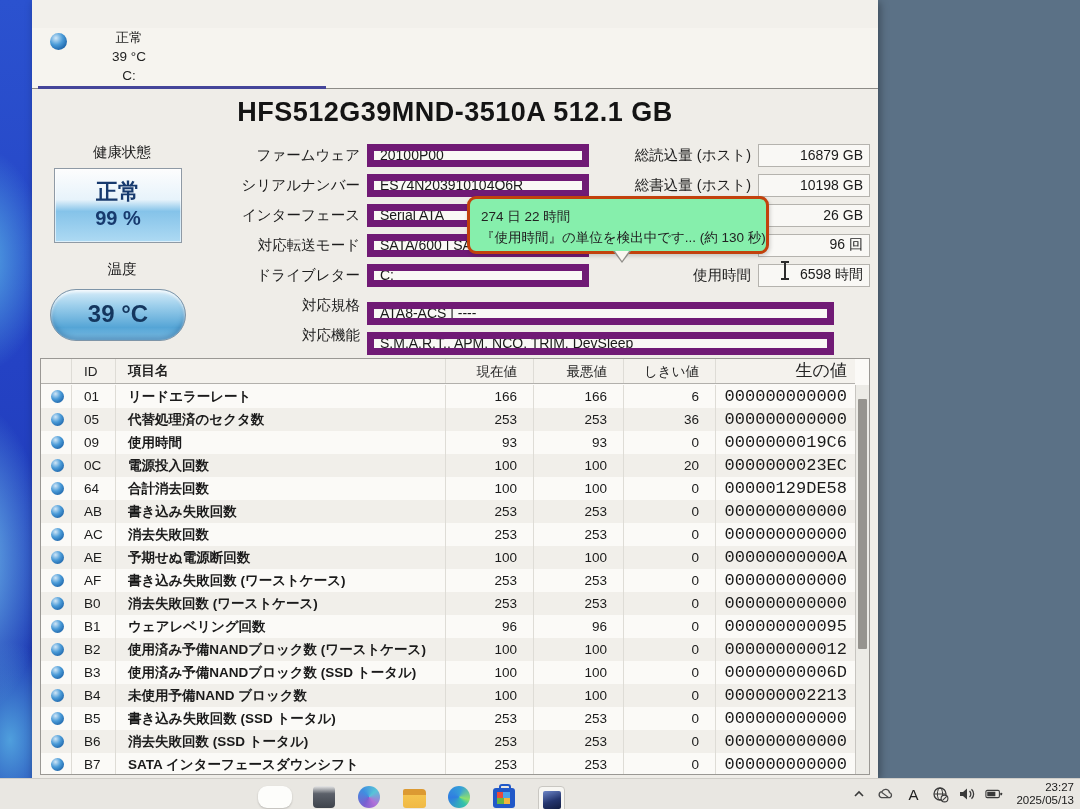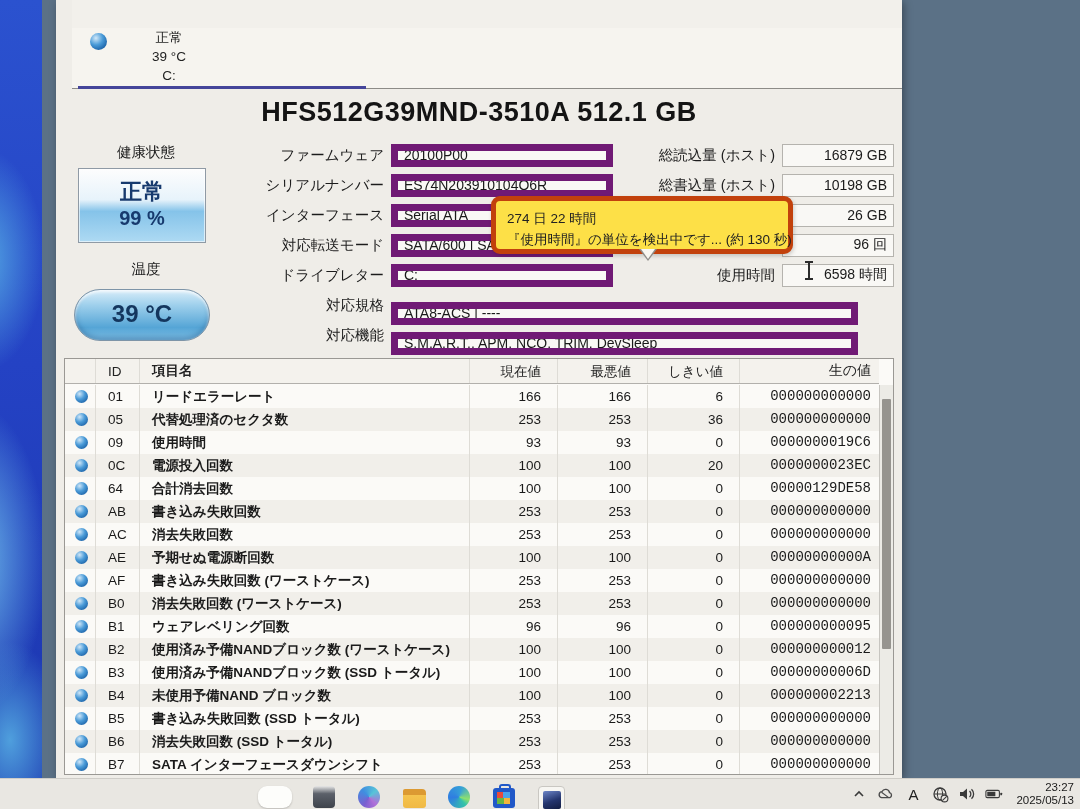--- a/index.html
+++ b/index.html
@@ -12,24 +12,23 @@
     position:absolute; left:0; top:0; width:42px; height:809px;
     background:
       radial-gradient(ellipse 90px 160px at -18px 260px, #54a8e4 0%, rgba(84,168,228,0) 70%),
       radial-gradient(ellipse 110px 240px at -25px 560px, #6cb9ea 0%, rgba(108,185,234,0) 65%),
       radial-gradient(ellipse 80px 140px at 10px 740px, #4f9fdd 0%, rgba(79,159,221,0) 70%),
       linear-gradient(180deg,#2b52cf 0%, #2442c4 45%, #1b36ae 100%);
   }
 
   
   .window {
-    position:absolute; left:56px; top:0; width:846px; height:778px;
+    position:absolute; left:32px; top:0; width:846px; height:778px;
     background:#efede8; box-shadow:2px 2px 8px rgba(0,0,0,.35);
     color:#1a1a1a;
-    padding-left:16px;
   }
   .menubar { height:28px; display:flex; align-items:center; padding-left:4px;
     background:#f2f0eb; font-size:14px; }
   .menu-item { padding:3px 10px; cursor:default; }
 
   .diskstrip { position:relative; height:61px; background:#f6f4ef;
     border-bottom:1px solid #8d8b87; }
   .disk-tab { position:absolute; left:4px; top:0; width:290px; height:60px; }
   .disk-icon { position:absolute; left:14px; top:5px; width:17px; height:17px; border-radius:50%;
     background:radial-gradient(circle at 35% 30%, #d2e8f8, #4a9bd8 42%, #1c63a8 78%, #124b85); }
@@ -70,21 +69,21 @@
   .f-box { height:23px; border:7px solid #701a75; background:#f9f8f5; font-size:14px;
     padding:0 6px; display:flex; align-items:center; width:222px; white-space:nowrap; overflow:hidden; }
   .f-box.wide { width:467px;margin-top:16px; }
   .fr-label { text-align:center; padding-right:7px; font-size:14.5px; color:#1c1c1c; white-space:nowrap; }
   .fr-box { width:112px; height:23px; border:1px solid #b5b3ae; background:#f9f8f5;
     font-size:14px; display:flex; align-items:center; justify-content:flex-end;
     padding:0 6px; white-space:nowrap; }
 
   
   .tooltip { position:absolute; left:435px; top:107px; width:302px; height:58px; z-index:6;
-    background:#fde047; border:5px solid #c2410c; border-radius:9px;
+    background:#86efac; border:3px solid #c2410c; border-radius:9px;
     box-shadow:1px 2px 4px rgba(0,0,0,.18); padding:7px 11px;
     font-size:13.5px; line-height:21px; color:#222; white-space:nowrap; }
   .tooltip-tail-border { position:absolute; left:143px; bottom:-12px; width:0; height:0; z-index:5;
     border-left:9px solid transparent; border-right:9px solid transparent;
     border-top:12px solid #8f8d89; }
   .tooltip-tail-fill { position:absolute; left:145px; bottom:-10px; width:0; height:0; z-index:7;
     border-left:7px solid transparent; border-right:7px solid transparent;
     border-top:10px solid #f9f7f1; }
 
   
@@ -100,21 +99,21 @@
     border-bottom:1px solid #b2b0ac; font-size:13.5px; color:#222; background:#f4f2ed; }
   .t-body { position:absolute; top:26px; left:0; right:14px; bottom:0; overflow:hidden; }
   .t-row { display:flex; height:23px; align-items:center; font-size:13.5px; color:#1a1a1a; }
   .t-body > .t-row:nth-child(even) { background:#f1efea; }
   .c-dot { width:30px; align-self:stretch; display:flex; align-items:center; }
   .c-id { width:44px; padding-left:12px; align-self:stretch; display:flex; align-items:center; }
   .c-name { flex:1; padding-left:12px; white-space:nowrap; overflow:hidden; align-self:stretch; display:flex; align-items:center;font-weight:bold; }
   .c-cur { width:88px; text-align:right; padding-right:16px; align-self:stretch; line-height:23px; }
   .c-worst { width:90px; text-align:right; padding-right:16px; align-self:stretch; line-height:23px; }
   .c-thresh { width:92px; text-align:right; padding-right:16px; align-self:stretch; line-height:23px; }
-  .c-raw { width:140px; text-align:right; padding-right:8px; font-family:"Liberation Mono","DejaVu Sans Mono",monospace; font-size:14px; align-self:stretch; line-height:23px; }
+  .c-raw { width:140px; text-align:right; padding-right:8px; font-family:"Liberation Mono","DejaVu Sans Mono",monospace; font-size:17px; align-self:stretch; line-height:23px; }
   .t-head .c-cur,.t-head .c-worst,.t-head .c-thresh,.t-head .c-raw { line-height:25px; }
   .c-id,.c-name,.c-cur,.c-worst,.c-thresh,.c-raw { border-left:1px solid #dedcd6; }
   .dot { width:13px; height:13px; border-radius:50%; margin-left:10px;
     background:radial-gradient(circle at 35% 30%, #cfe6f7, #4a9bd8 42%, #1c63a8 82%); }
   .scrollbar { position:absolute; top:26px; right:0; width:14px; bottom:0;
     background:#ecebe6; border-left:1px solid #c7c5c0; }
   .scroll-thumb { position:absolute; top:14px; left:2px; width:9px; height:250px;
     background:#96948f; border-radius:1px; }
 
   

